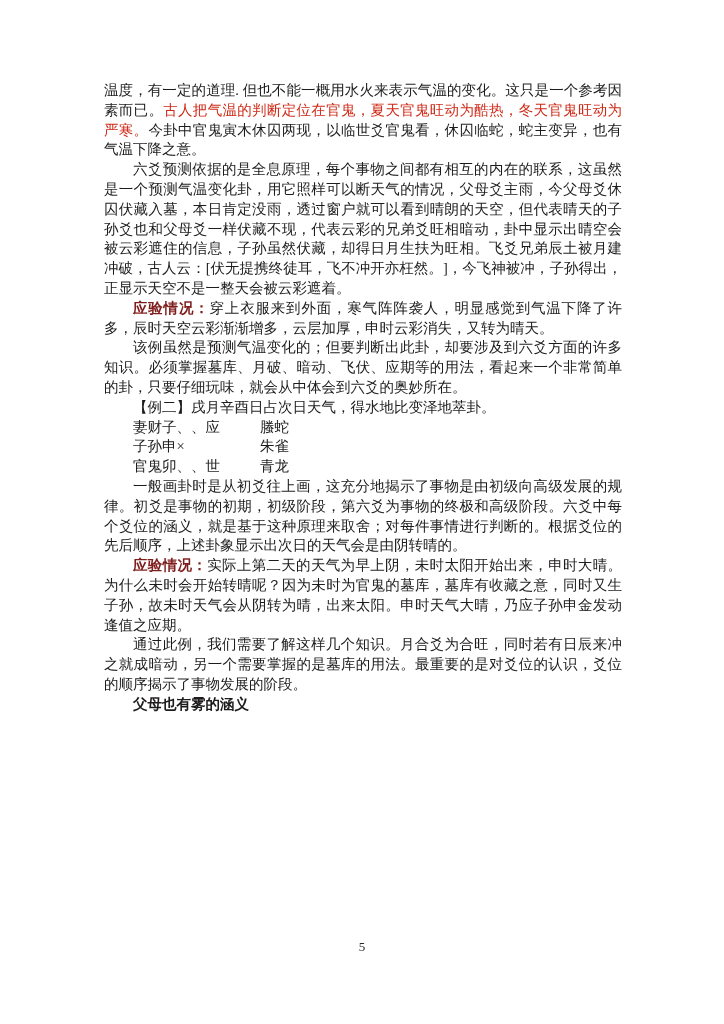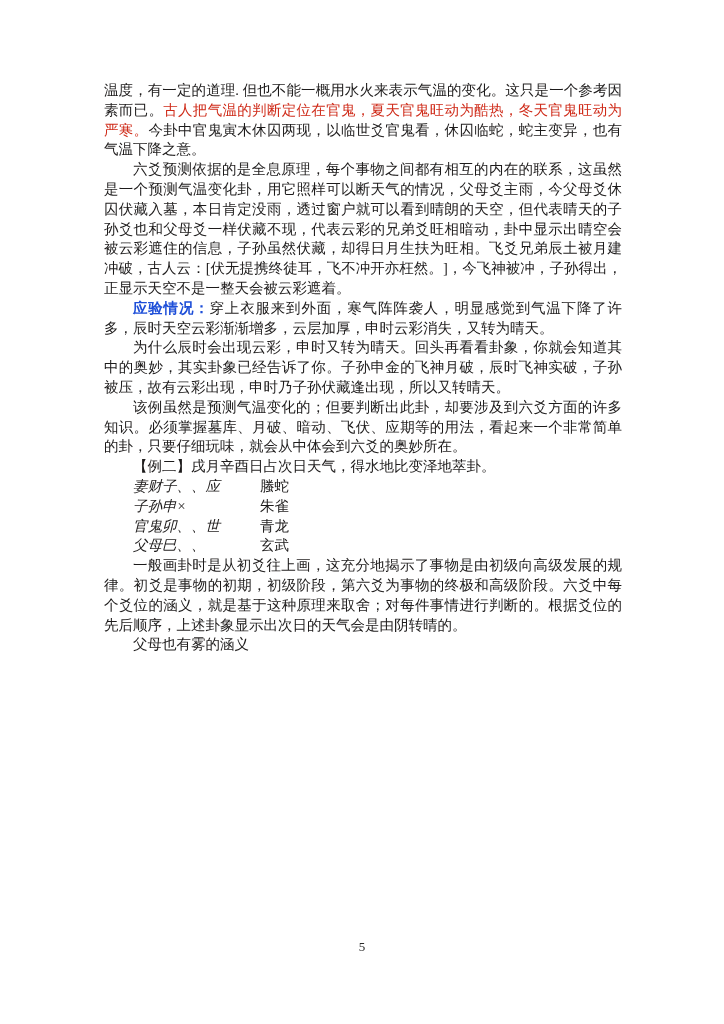--- a/index.html
+++ b/index.html
@@ -9,44 +9,44 @@
     font-family:"Liberation Serif","DejaVu Serif",serif;
   }
   .text-block{
     position:absolute;left:104px;top:81px;width:518px;
     font-size:14.5px;line-height:19.8px;color:#1d1b1b;
     text-align:justify;
   }
   .text-block p{margin:0;padding:0;}
   .indent{text-indent:2em;}
   .red{color:#cf2a18;}
-  .lead{color:#1d4ed8;font-weight:bold;}
-  .bold{font-weight:normal;}
+  .lead{color:#7f1d1d;font-weight:bold;}
+  .bold{font-weight:bold;}
   .heading{font-weight:bold;}
   .hexrow{padding-left:2em;}
-  .hexline{display:inline-block;width:127px;font-style:italic;}
+  .hexline{display:inline-block;width:127px;}
   .deity{display:inline-block;}
   .page-number{
     position:absolute;top:939px;left:0;width:100%;
     text-align:center;font-size:13px;color:#2a2a2a;
     font-family:"Liberation Serif","DejaVu Serif",serif;
   }
 </style>
 </head>
 <body>
 
 <div class="page">
   <div class="text-block">
       <p class="para"><span>温度，有一定的道理. 但也不能一概用水火来表示气温的变化。这只是一个参考因素而已。</span><span class="red">古人把气温的判断定位在官鬼，夏天官鬼旺动为酷热，冬天官鬼旺动为严寒。</span><span>今卦中官鬼寅木休囚两现，以临世爻官鬼看，休囚临蛇，蛇主变异，也有气温下降之意。</span></p>
       <p class="para indent"><span>六爻预测依据的是全息原理，每个事物之间都有相互的内在的联系，这虽然是一个预测气温变化卦，用它照样可以断天气的情况，父母爻主雨，今父母爻休囚伏藏入墓，本日肯定没雨，透过窗户就可以看到晴朗的天空，但代表晴天的子孙爻也和父母爻一样伏藏不现，代表云彩的兄弟爻旺相暗动，卦中显示出晴空会被云彩遮住的信息，子孙虽然伏藏，却得日月生扶为旺相。飞爻兄弟辰土被月建冲破，古人云：[伏无提携终徒耳，飞不冲开亦枉然。]，今飞神被冲，子孙得出，正显示天空不是一整天会被云彩遮着。</span></p>
       <p class="para indent"><span class="lead">应验情况：</span><span>穿上衣服来到外面，寒气阵阵袭人，明显感觉到气温下降了许多，辰时天空云彩渐渐增多，云层加厚，申时云彩消失，又转为晴天。</span></p>
-      <p class="para indent"><span>为什么辰时会出现云彩，申时又转为晴天。回头再看看卦象，你就会知道其中的奥妙，其实卦象已经告诉了你。子孙申金的飞神月破，辰时飞神实破，子孙被压，故有云彩出现，申时乃子孙伏藏逢出现，所以又转晴天。</span></p>
       <p class="para indent"><span>该例虽然是预测气温变化的；但要判断出此卦，却要涉及到六爻方面的许多知识。必须掌握墓库、月破、暗动、飞伏、应期等的用法，看起来一个非常简单的卦，只要仔细玩味，就会从中体会到六爻的奥妙所在。</span></p>
       <p class="para indent"><span>【例二】戌月辛酉日占次日天气，得水地比变泽地萃卦。</span></p>
       <div class="hexrow"><span class="hexline">妻财子、、应</span><span class="deity">螣蛇</span></div>
       <div class="hexrow"><span class="hexline">子孙申×</span><span class="deity">朱雀</span></div>
       <div class="hexrow"><span class="hexline">官鬼卯、、世</span><span class="deity">青龙</span></div>
-      <div class="hexrow"><span class="hexline">父母巳、、</span><span class="deity">玄武</span></div>
       <p class="para indent"><span>一般画卦时是从初爻往上画，这充分地揭示了事物是由初级向高级发展的规律。初爻是事物的初期，初级阶段，第六爻为事物的终极和高级阶段。六爻中每个爻位的涵义，就是基于这种原理来取舍；对每件事情进行判断的。根据爻位的先后顺序，上述卦象显示出次日的天气会是由阴转晴的。</span></p>
+      <p class="para indent"><span class="lead">应验情况：</span><span>实际上第二天的天气为早上阴，未时太阳开始出来，申时大晴。为什么未时会开始转晴呢？因为未时为官鬼的墓库，墓库有收藏之意，同时又生子孙，故未时天气会从阴转为晴，出来太阳。申时天气大晴，乃应子孙申金发动逢值之应期。</span></p>
+      <p class="para indent"><span>通过此例，我们需要了解这样几个知识。月合爻为合旺，同时若有日辰来冲之就成暗动，另一个需要掌握的是墓库的用法。最重要的是对爻位的认识，爻位的顺序揭示了事物发展的阶段。</span></p>
       <p class="heading indent"><span class="bold">父母也有雾的涵义</span></p>
     </div>
   <div class="page-number">5</div>
 </div>
 
 </body></html>

